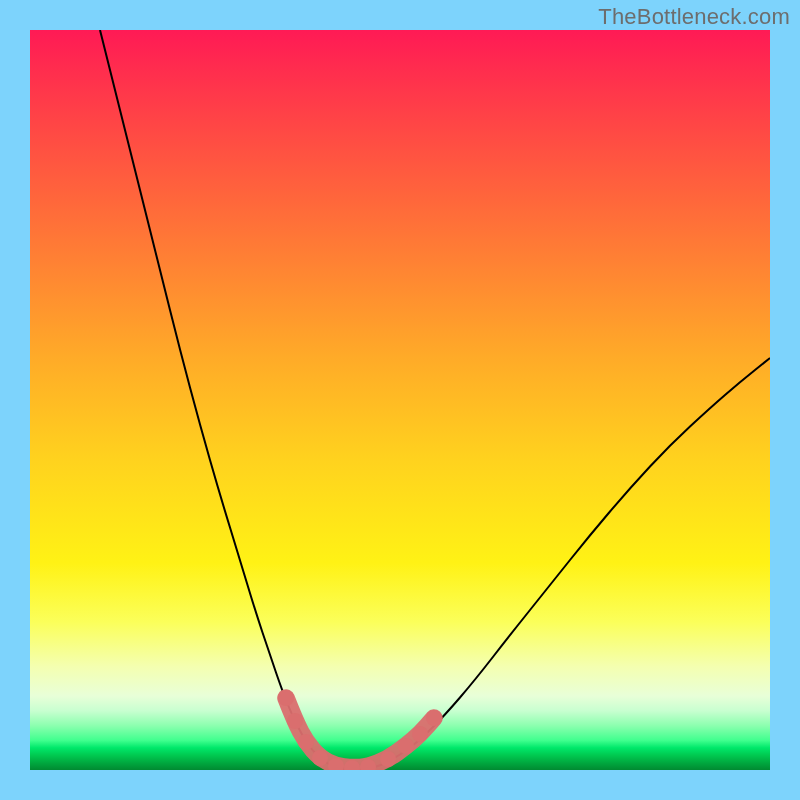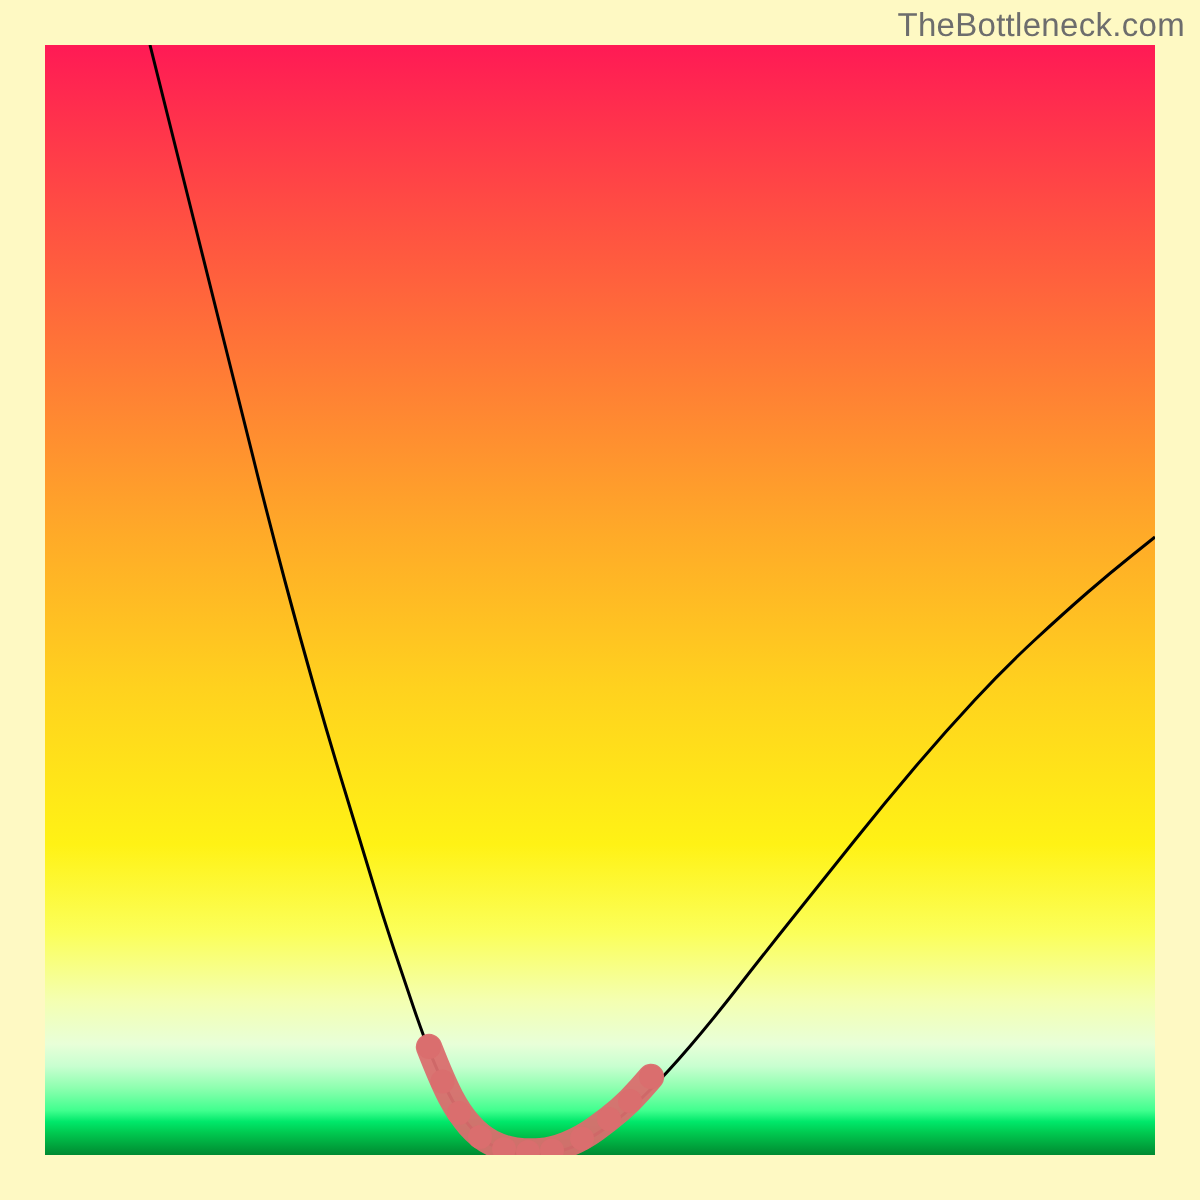--- a/index.html
+++ b/index.html
@@ -8,21 +8,21 @@
     width: 800px;
     height: 800px;
     background: #000;
     overflow: hidden;
     font-family: Arial, Helvetica, sans-serif;
   }
   .frame {
     position: absolute;
     left: 0; top: 0;
     width: 800px; height: 800px;
-    background: #fef9c3;
+    background: #7dd3fc;
   }
   .watermark {
     position: absolute;
     top: 4px;
     right: 10px;
     color: #6d6d6d;
     font-size: 22px;
     font-weight: 400;
     letter-spacing: 0.2px;
     z-index: 5;

